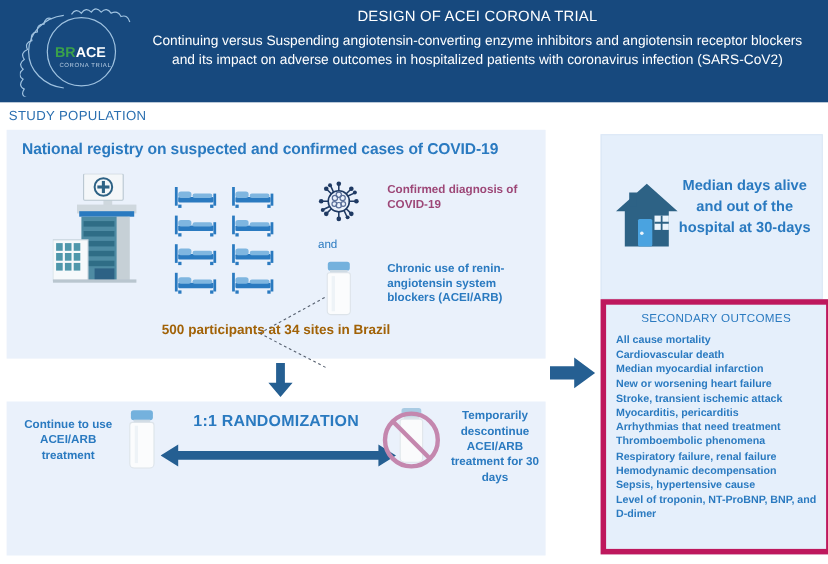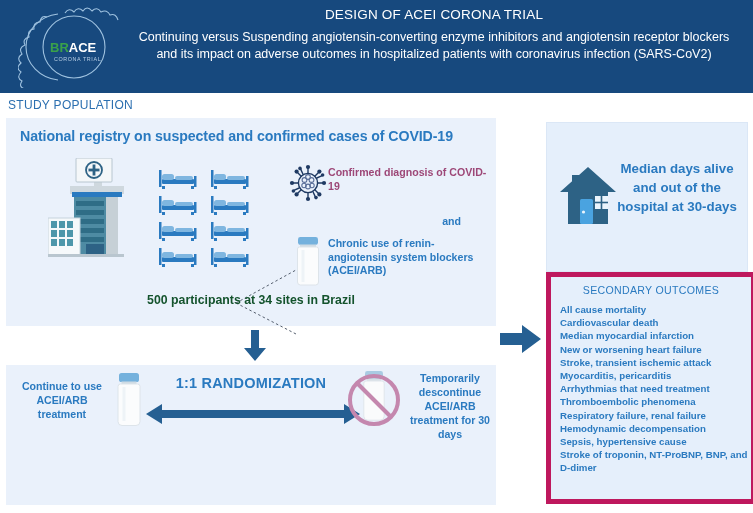--- a/index.html
+++ b/index.html
@@ -60,35 +60,35 @@
   }
   .bed-icon{width:40px;height:24px;}
 
   
   #connector-lines{position:absolute;left:228px;top:150px;}
 
   
   #criteria{
     position:absolute;left:283px;top:46px;width:200px;
   }
-  .criterion{display:flex;align-items:flex-start;gap:1px;}
+  .criterion{display:flex;align-items:flex-start;gap:25px;}
   .criterion-icon{flex:0 0 auto;}
   .criterion-text{
     font-size:10.6px;line-height:13.5px;font-weight:bold;
     padding-top:2px;
   }
   #criterion-covid .criterion-text{color:#9d4777;}
   #criterion-rasb .criterion-text{color:#2a7ac0;}
   #and-connector{
-    text-align:right;font-size:10.6px;font-weight:bold;
+    text-align:left;font-size:10.6px;font-weight:normal;
     color:#2a7ac0;margin:9px 0 8px 0;padding-right:28px;
   }
   #participants-line{
     position:absolute;left:0;top:175px;width:490px;text-align:center;
-    font-size:12.3px;font-weight:bold;color:#14532d;
+    font-size:12.3px;font-weight:bold;color:#a16207;
   }
 
   
   #down-arrow{position:absolute;left:242px;top:330px;}
 
   
   #randomization-panel{
     position:absolute;left:6px;top:365px;width:490px;height:140px;
     background:#eaf1fb;
   }
@@ -449,15 +449,15 @@
       <li>Cardiovascular death</li>
       <li>Median myocardial infarction</li>
       <li>New or worsening heart failure</li>
       <li>Stroke, transient ischemic attack</li>
       <li>Myocarditis, pericarditis</li>
       <li>Arrhythmias that need treatment</li>
       <li>Thromboembolic phenomena</li>
       <li>Respiratory failure, renal failure</li>
       <li>Hemodynamic decompensation</li>
       <li>Sepsis, hypertensive cause</li>
-      <li>Stroke of troponin, NT-ProBNP, BNP, and D-dimer</li>
+      <li>Level of troponin, NT-ProBNP, BNP, and D-dimer</li>
     </ul>
 </div>
 
 </body></html>

